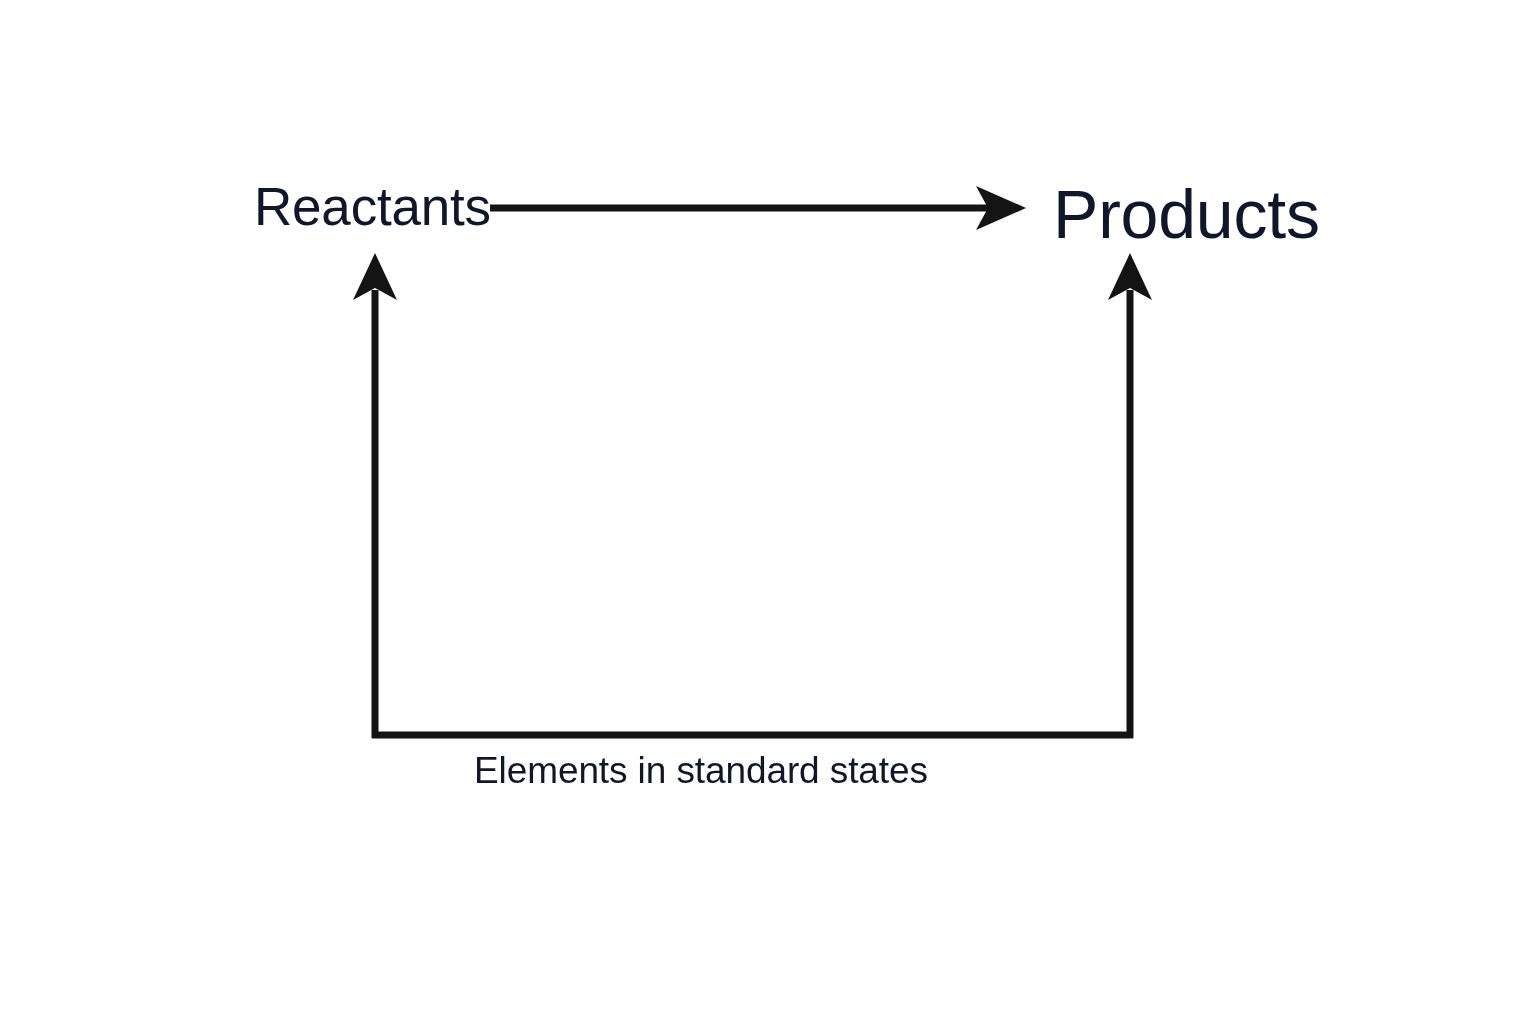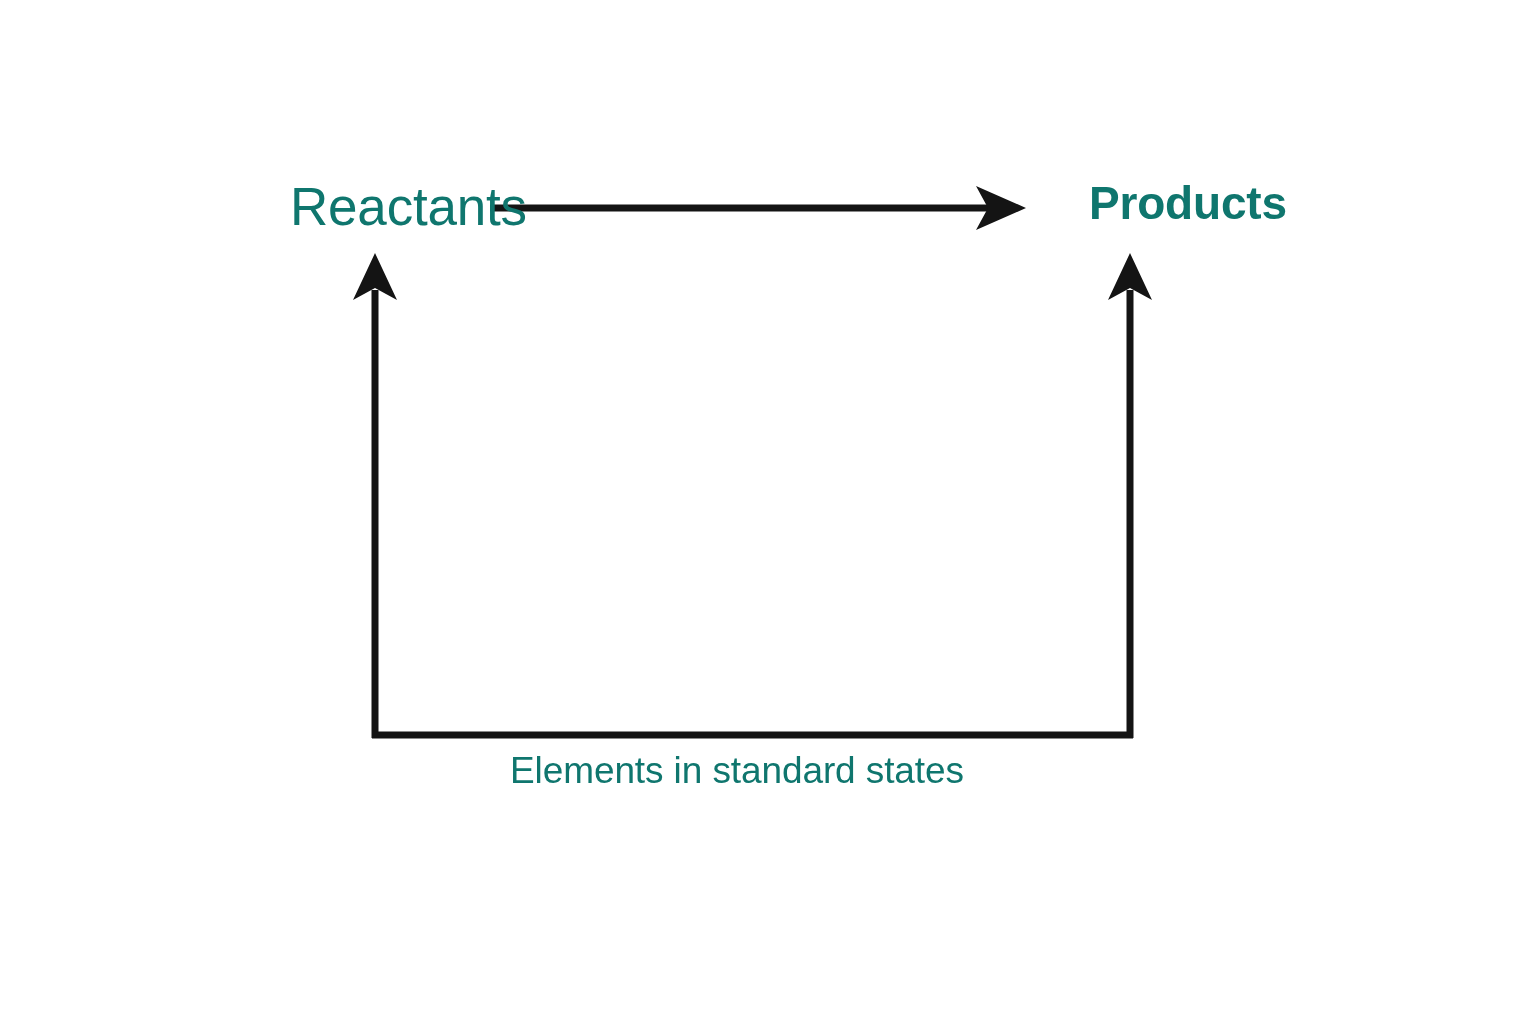--- a/index.html
+++ b/index.html
@@ -23,40 +23,38 @@
   #cycle-svg {
     position: absolute;
     left: 0;
     top: 0;
     width: 1536px;
     height: 1024px;
     display: block;
   }
   .diagram-label {
     position: absolute;
-    color: #0f766e;
+    color: #0f172a;
     font-family: "Liberation Sans", sans-serif;
     font-weight: 400;
     white-space: nowrap;
     line-height: 1;
-    margin-left: 36px;
     -webkit-font-smoothing: antialiased;
   }
   #label-reactants {
     left: 254px;
     top: 180px;
     font-size: 53px;
     letter-spacing: -0.2px;
   }
   #label-products {
     left: 1053px;
     top: 180px;
-    font-size: 46px;
+    font-size: 68px;
     letter-spacing: -0.2px;
-    font-weight: bold;
   }
   #label-elements {
     left: 474px;
     top: 752px;
     font-size: 37px;
     letter-spacing: -0.1px;
   }
 </style>
 </head>
 <body>

